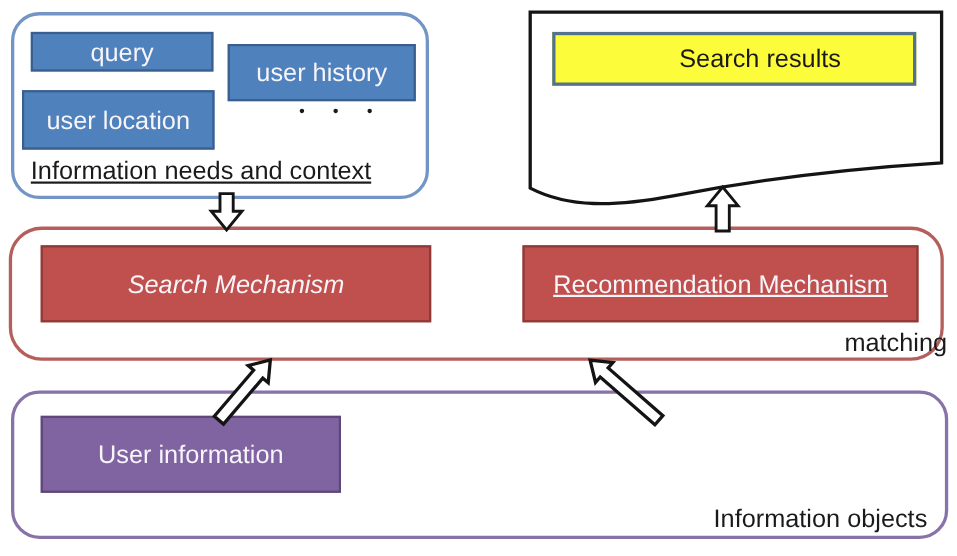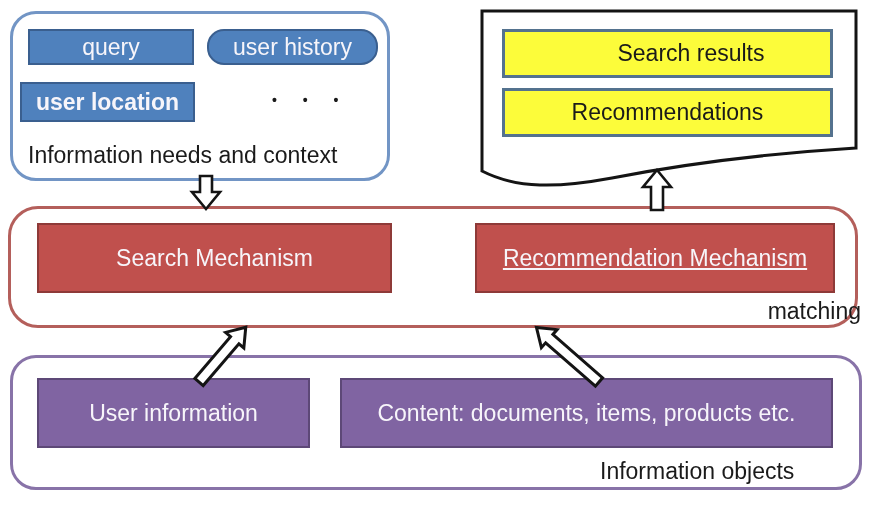--- a/index.html
+++ b/index.html
@@ -48,37 +48,35 @@
       <path class="shape-line" stroke-width="3" d="M482,11 L856,11 L856,148
                C775,153 700,161 612,178
                C558,188 517,189 482,171 Z"></path>
     </svg>
   </div>
 
   <div class="layer ui-layer">
 
     <div class="container-box blue-container" style="left:10px; top:11px; width:380px; height:170px;"></div>
     <div class="node blue-node" style="left:28px; top:29px; width:166px; height:36px;">query</div>
-    <div class="node blue-node" style="left:207px; top:29px; width:171px; height:36px;border-radius:17px;">user history</div>
-    <div class="node blue-node" style="left:20px; top:82px; width:175px; height:40px;font-weight:bold;">user location</div>
+    <div class="node blue-node" style="left:207px; top:40px; width:171px; height:52px;">user history</div>
+    <div class="node blue-node" style="left:20px; top:82px; width:175px; height:54px;">user location</div>
     <div class="ellipsis" style="left:272px; top:92px;">• • •</div>
-    <div class="diagram-label" style="left:28px; top:142px;">Information needs and context</div>
+    <div class="diagram-label" style="left:28px; top:142px;text-decoration:underline;">Information needs and context</div>
 
     <div class="node yellow-node" style="left:502px; top:29px; width:331px; height:49px;padding-left:47px;">Search results</div>
-    <div class="node yellow-node" style="left:502px; top:88px; width:331px; height:49px;">Recommendations</div>
 
     <div class="container-box red-container" style="left:8px; top:206px; width:850px; height:122px;"></div>
-    <div class="node red-node" style="left:37px; top:223px; width:355px; height:70px;">Search Mechanism</div>
+    <div class="node red-node" style="left:37px; top:223px; width:355px; height:70px;font-style:italic;">Search Mechanism</div>
     <div class="node red-node" style="left:475px; top:223px; width:360px; height:70px;text-decoration:underline;">Recommendation Mechanism</div>
     <div class="diagram-label" style="left:716px; top:298px; width:145px; text-align:right;">matching</div>
 
     <div class="container-box purple-container" style="left:10px; top:355px; width:852px; height:135px;"></div>
     <div class="node purple-node" style="left:37px; top:378px; width:273px; height:70px;">User information</div>
-    <div class="node purple-node" style="left:340px; top:378px; width:493px; height:70px;">Content: documents, items, products etc.</div>
-    <div class="diagram-label" style="left:600px; top:458px; width:243px; ">Information objects</div>
+    <div class="diagram-label" style="left:600px; top:458px; width:243px; text-align:right;">Information objects</div>
   </div>
 
   <div class="layer arrow-layer">
     <svg width="870" height="505" viewBox="0 0 870 505">
 
       <polygon class="shape-line" stroke-width="2.6" points="200,176 212,176 212,192 220,192 206,209 192,192 200,192"></polygon>
 
       <polygon class="shape-line" stroke-width="2.6" points="651,210 651,187 643,187 657,170 671,187 663,187 663,210"></polygon>
 
       <polygon class="shape-line" stroke-width="3" transform="translate(199,382) rotate(-49.5)" points="0,-5.5 55,-5.5 55,-12 72,0 55,12 55,5.5 0,5.5"></polygon>

